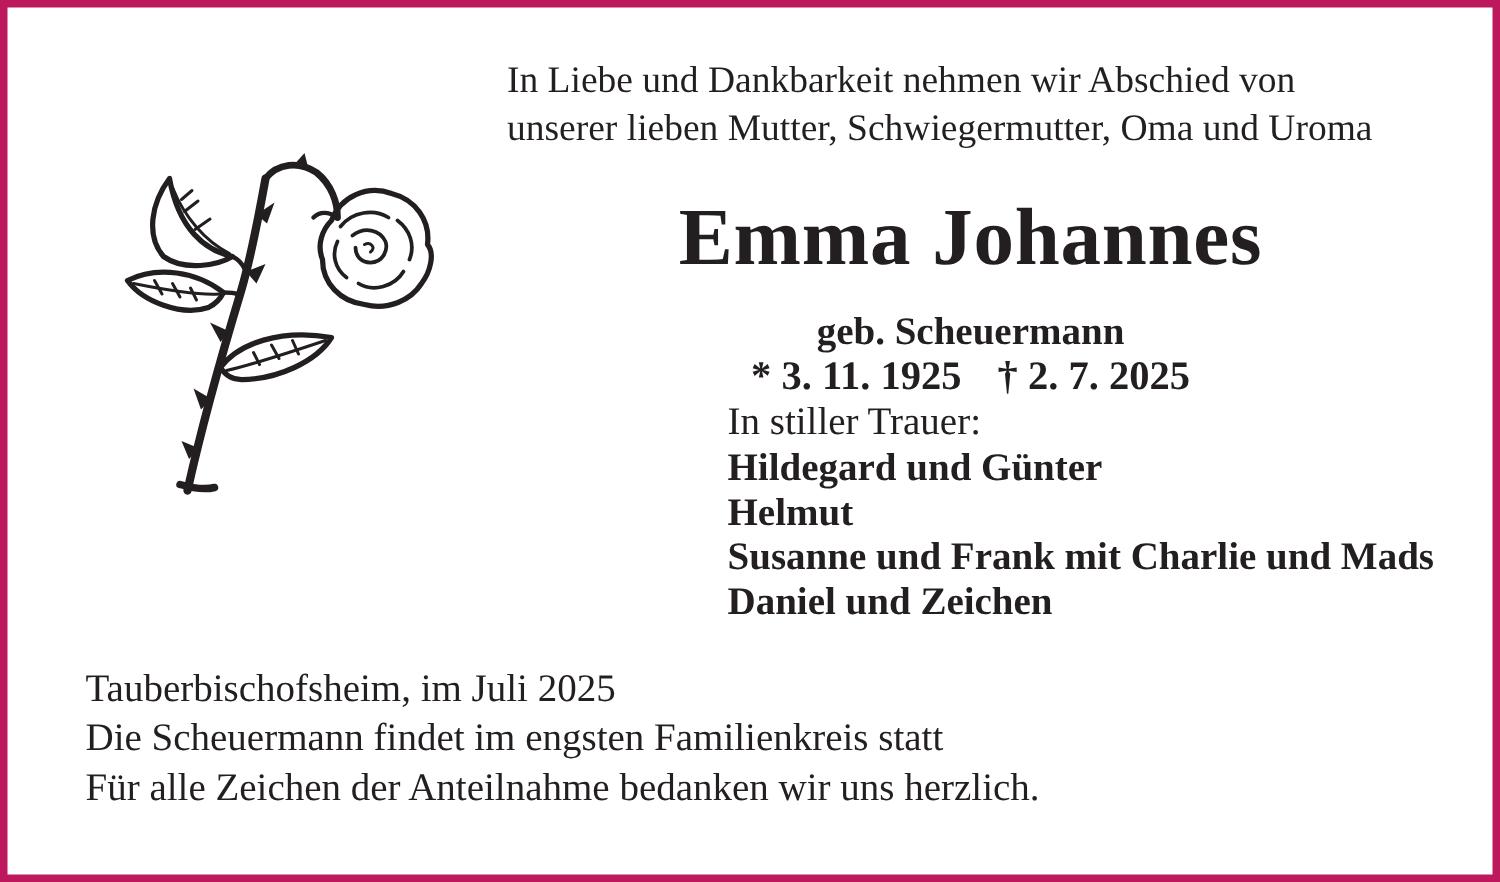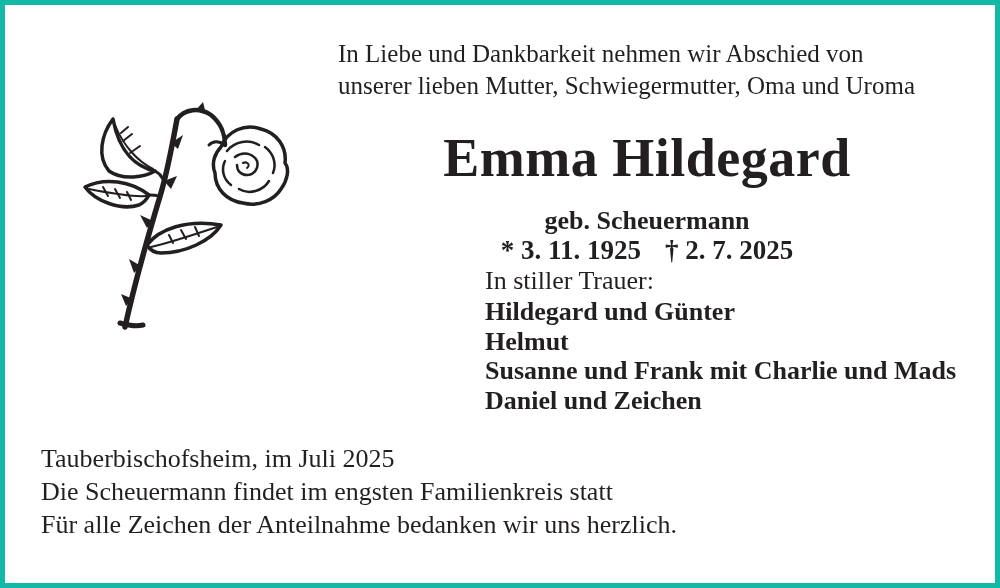--- a/index.html
+++ b/index.html
@@ -5,21 +5,21 @@
   html, body {
     margin: 0;
     padding: 0;
     background: #ffffff;
   }
   .notice {
     position: relative;
     width: 1000px;
     height: 588px;
     box-sizing: border-box;
-    border: 5px solid #14b8a6;
+    border: 5px solid #be185d;
     background: #ffffff;
     font-family: "Liberation Serif", "DejaVu Serif", serif;
     color: #231f20;
     overflow: hidden;
   }
   .intro {
     position: absolute;
     left: 333px;
     top: 33px;
     font-size: 25px;
@@ -71,21 +71,21 @@
     position: absolute;
     left: 480px;
     top: 292px;
     font-size: 26px;
     font-weight: bold;
     line-height: 29.5px;
     white-space: nowrap;
   }
   .footer {
     position: absolute;
-    left: 36px;
+    left: 52px;
     top: 437px;
     font-size: 26px;
     line-height: 33px;
     white-space: nowrap;
   }
   .rose-svg path { stroke-linecap: round; stroke-linejoin: round; }
 </style>
 </head>
 <body>
 
@@ -133,21 +133,21 @@
       <path d="M196,80 C190,90 176,94 166,88" stroke="#231f20" stroke-width="2.5"></path>
       <path d="M152,60 C148,68 150,78 158,84" stroke="#231f20" stroke-width="2.5"></path>
       <path d="M162,56 C170,50 180,52 184,60 C186,66 182,74 174,74 C168,74 164,70 164,64" stroke="#231f20" stroke-width="2.5"></path>
       <path d="M170,62 C174,60 178,64 174,67" stroke="#231f20" stroke-width="2"></path>
 
       <path d="M152,44 C146,40 140,40 136,44" stroke="#231f20" stroke-width="3"></path>
     </svg>
   </div>
 
   <div class="center-block">
-    <div class="name">Emma Hildegard</div>
+    <div class="name">Emma Johannes</div>
     <div class="maiden">geb. Scheuermann</div>
     <div class="dates">
       <span class="birth">* 3. 11. 1925</span><span class="death">† 2. 7. 2025</span>
     </div>
   </div>
 
   <div class="trauer-header">In stiller Trauer:</div>
 
   <div class="mourners">
     <div>Hildegard und Günter</div>

